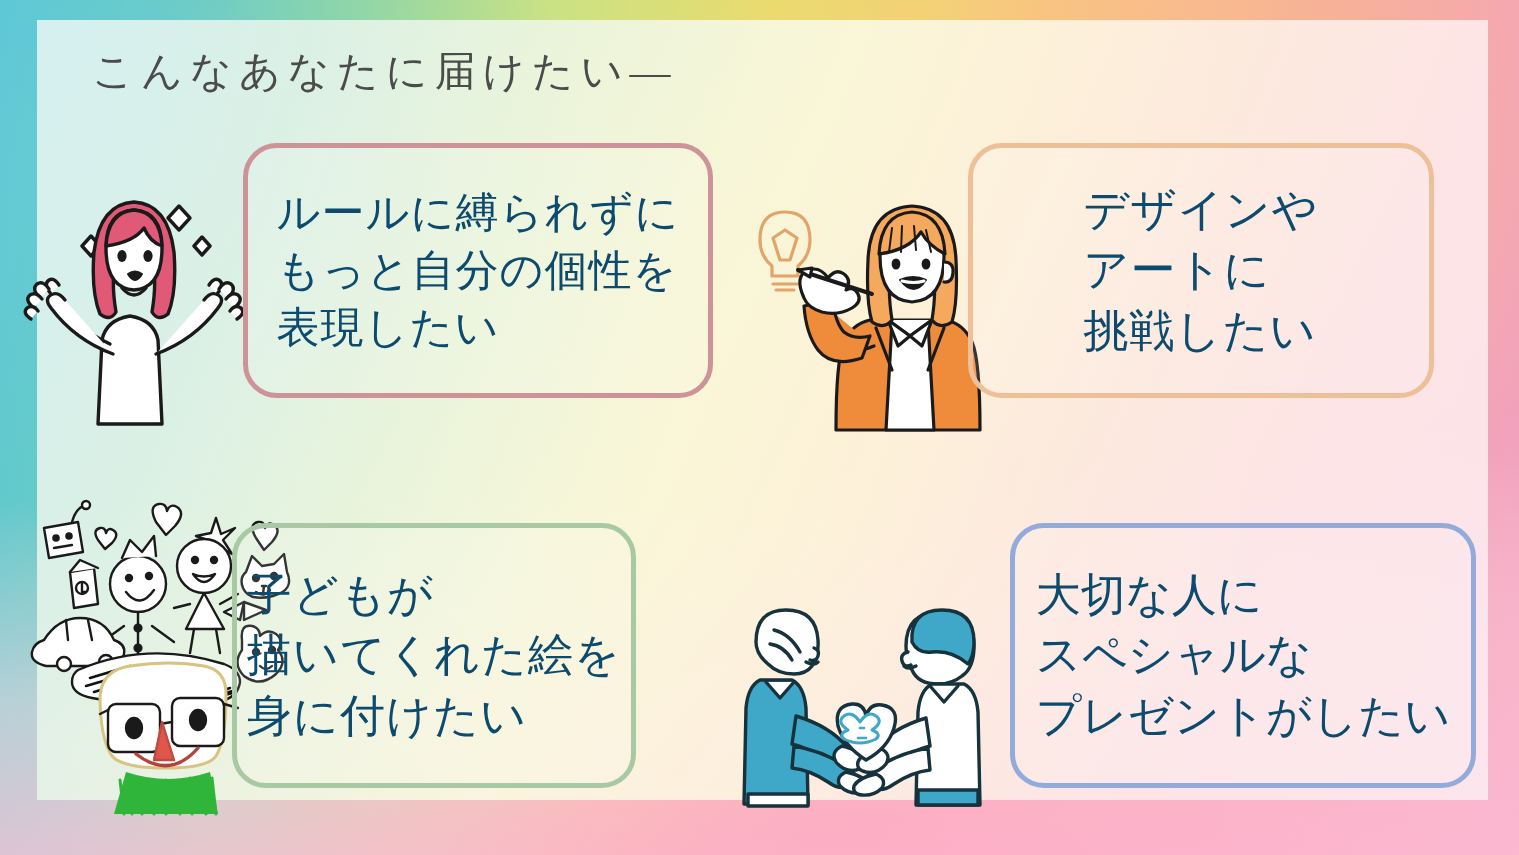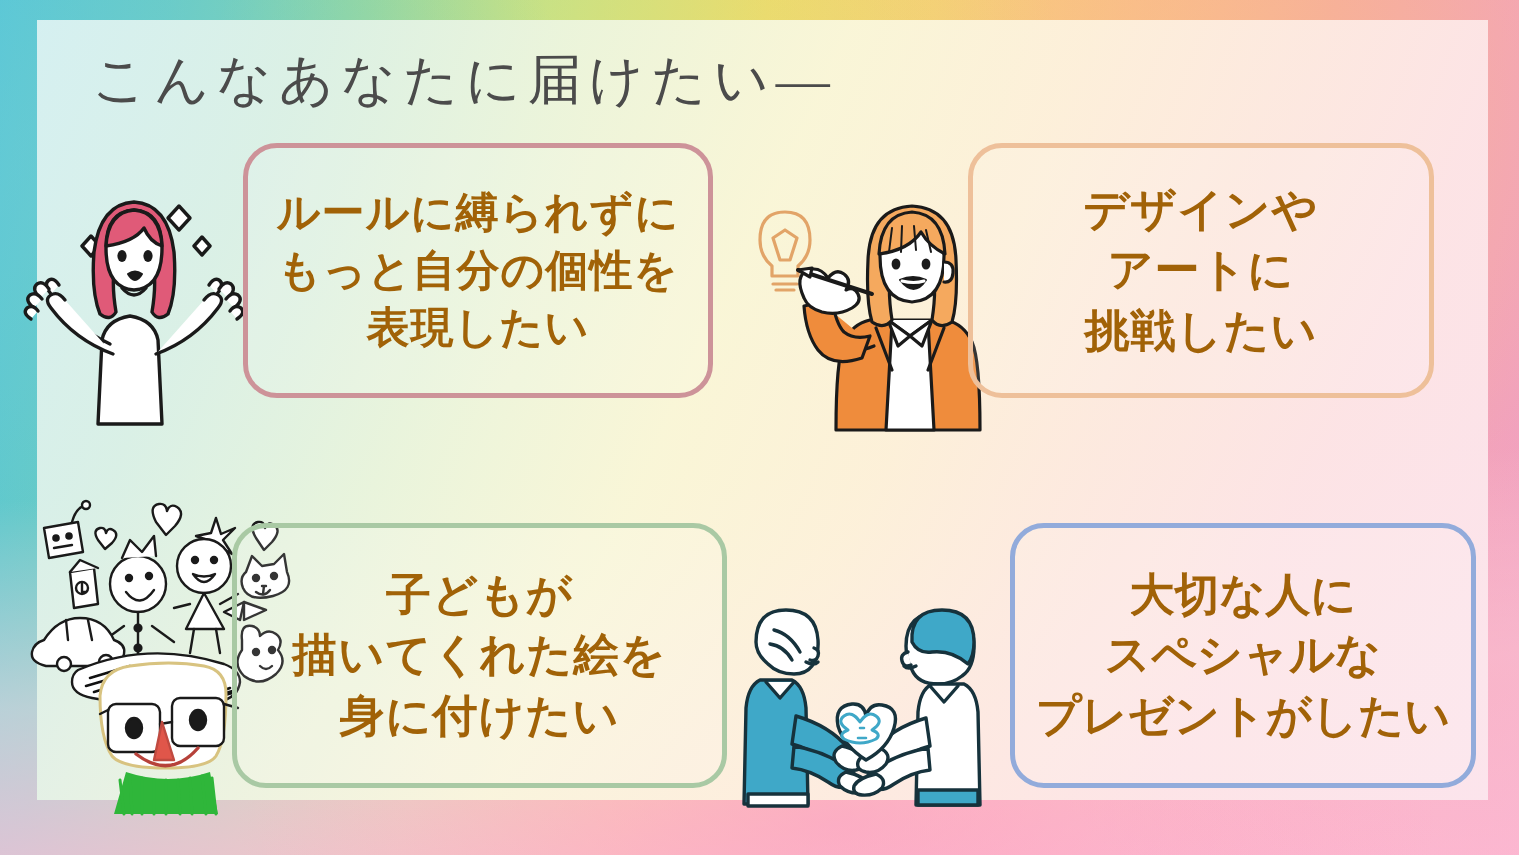--- a/index.html
+++ b/index.html
@@ -50,48 +50,48 @@
         rgba(250,248,223,0.93) 45%,
         rgba(253,243,224,0.93) 58%,
         rgba(253,236,228,0.94) 70%,
         rgba(253,231,233,0.94) 82%,
         rgba(252,231,238,0.94) 100%);
   }
 
   .title {
     position:absolute;
     left:92px; top:44px;
-    font-size:54px;
+    font-size:41px;
     letter-spacing:7px;
     color:#4b4b4b;
     font-family:"Liberation Serif", serif;
     font-weight:400;
     white-space:nowrap;
   }
 
   
   .card {
     position:absolute;
     border-radius:34px;
     border-style:solid;
     display:flex; align-items:center; justify-content:center;
     background:rgba(255,255,255,0.12);
   }
   .card-text {
-    text-align:center;
-    color:#a16207;
-    font-weight:700;
+    text-align:left;
+    color:#0c4a6e;
+    font-weight:400;
     font-family:"Liberation Serif", serif;
     line-height:1.34;
     white-space:pre-line;
   }
 
   #card-1 { left:243px; top:143px;  width:470px; height:255px; border-width:5px; border-color:#cd9399; }
   #card-2 { left:968px; top:143px;  width:466px; height:255px; border-width:5px; border-color:#eec09a; }
-  #card-3 { left:232px; top:523px;  width:495px; height:265px; border-width:5px; border-color:#a9c9a4; }
+  #card-3 { left:232px; top:523px;  width:404px; height:265px; border-width:5px; border-color:#a9c9a4; }
   #card-4 { left:968px; top:523px;  width:466px; height:265px; border-width:5px; border-color:#92abdb;margin-left:42px; }
 
   #card-1 .card-text { font-size:43px; letter-spacing:1px; }
   #card-2 .card-text { font-size:45px; letter-spacing:1px; }
   #card-3 .card-text { font-size:45px; letter-spacing:1px; }
   #card-4 .card-text { font-size:45px; letter-spacing:0px; }
 
   .illus { position:absolute; }
 
   

